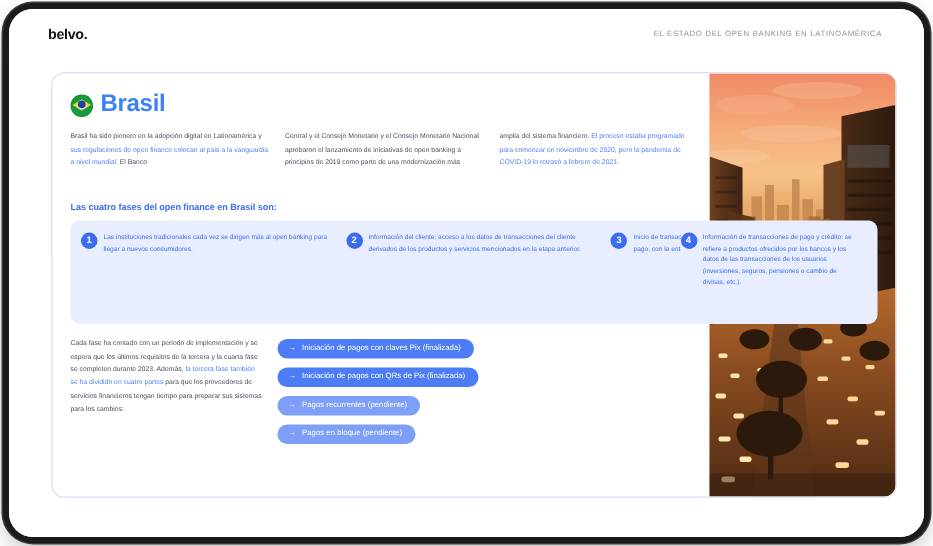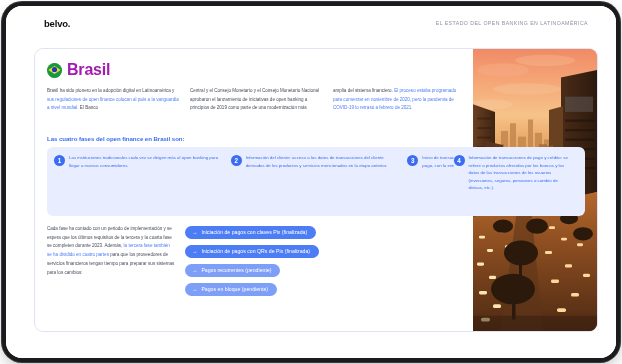--- a/index.html
+++ b/index.html
@@ -28,21 +28,21 @@
     position: absolute;
     inset: 0;
     background: #ffffff;
     overflow: hidden;
   }
 
   
   .topbar {
     position: absolute; left: 0; top: 0; right: 0; height: 34px;
     display: flex; align-items: center; justify-content: space-between;
-    padding: 0 28px 0 38px;
+    padding: 0 28px 0 26px;
   }
   .logo {
     font-size: 9.5px; font-weight: bold; color: #111114;
     letter-spacing: -0.2px;
   }
   .topbar-right {
     font-size: 5.2px; color: #8d90a0; letter-spacing: 0.45px;
     text-transform: uppercase; white-space: nowrap;
   }
 
@@ -75,21 +75,21 @@
     clip-path: polygon(50% 0%, 100% 50%, 50% 100%, 0% 50%);
   }
   .flag::after {
     content: ""; position: absolute;
     left: 4.9px; top: 4.9px; width: 5.4px; height: 5.4px;
     border-radius: 50%;
     background: #1b3ea8;
     box-shadow: inset 0 -1.1px 0 -0.3px #ffffff;
   }
   .title {
-    font-size: 16px; font-weight: bold; color: #a21caf;
+    font-size: 16px; font-weight: bold; color: #3b82f6;
     letter-spacing: -0.2px; line-height: 1;
   }
 
   
   .cols {
     position: absolute; left: 12px; top: 38px; width: 420px;
     display: flex; gap: 10px;
   }
   .col { width: 133px; }
   .col p {

